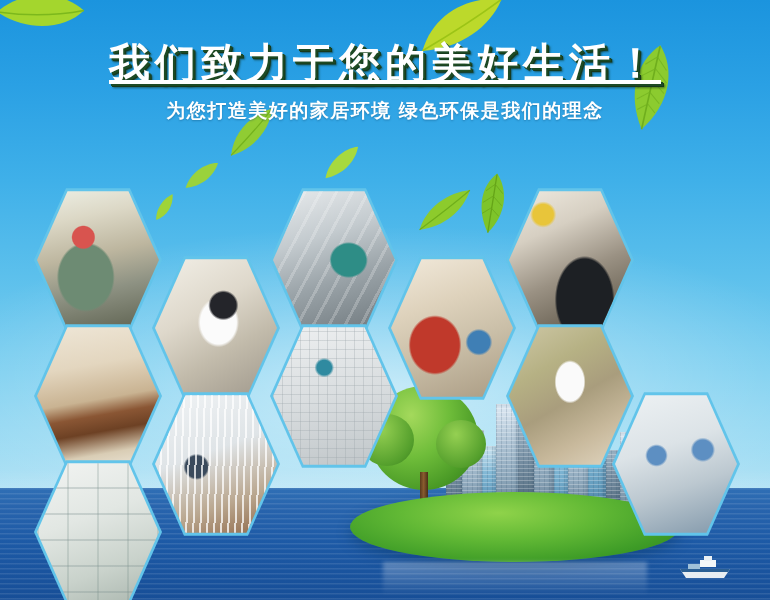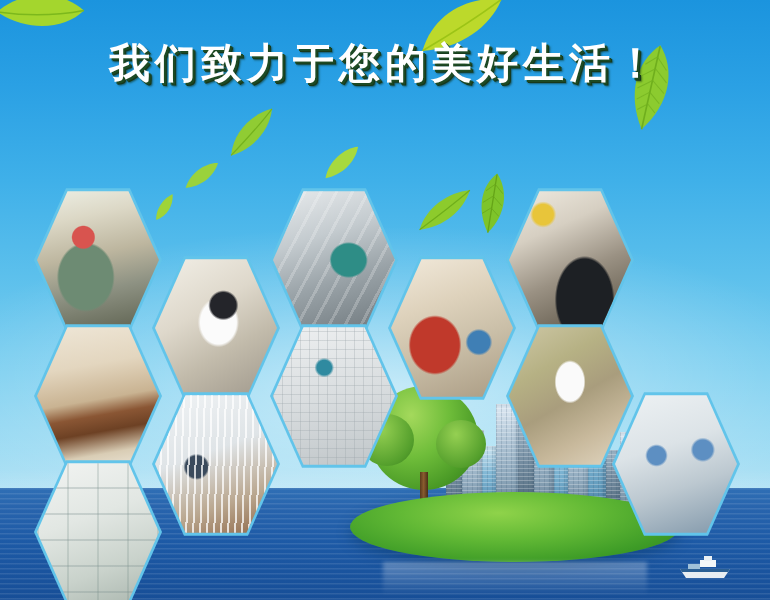--- a/index.html
+++ b/index.html
@@ -46,20 +46,21 @@
 
   
   .headline{
     position:absolute;left:0;top:36px;width:100%;
     text-align:center;
     font-size:41px;font-weight:bold;letter-spacing:5px;
     color:#ffffff;
     text-shadow: 2px 2px 0 #1d4a24, 3px 3px 0 #17391c, 4px 4px 2px rgba(10,40,14,.55);
     white-space:nowrap;
     z-index:40;
+    text-decoration:underline;
   }
   .subhead{
     position:absolute;left:0;top:98px;width:100%;
     text-align:center;
     font-size:19px;font-weight:bold;letter-spacing:1.5px;
     color:#ffffff;
     text-shadow:0 1px 2px rgba(8,54,88,.35);
     white-space:nowrap;
     z-index:40;
   }
@@ -361,14 +362,15 @@
       </g>
     </svg>
   </div>
   <div class="leaf" style="left:150px;top:200px;transform:rotate(-34deg);">
     <svg width="30" height="16" viewBox="0 0 30 16">
       <path d="M1 13 C7 3 21 -1 29 1 C23 11 12 16 1 13 Z" fill="#9fd437"></path>
     </svg>
   </div>
 
   <div class="headline">我们致力于您的美好生活！</div>
+  <div class="subhead">为您打造美好的家居环境 绿色环保是我们的理念</div>
 
 </div>
 
 </body></html>

